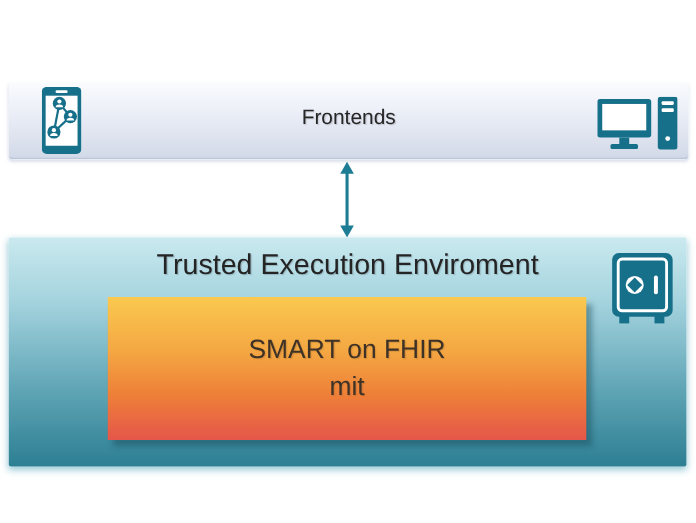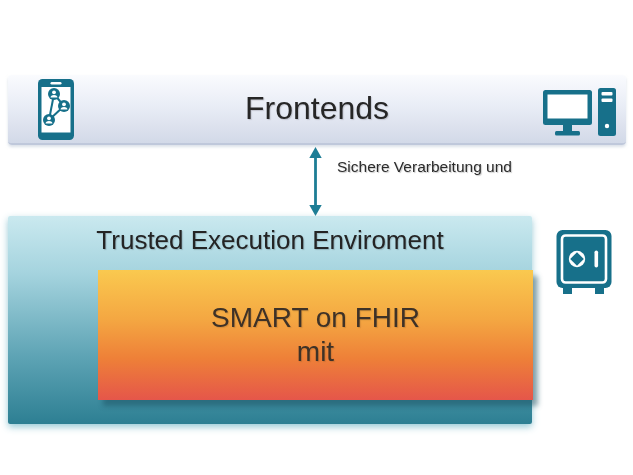--- a/index.html
+++ b/index.html
@@ -5,44 +5,44 @@
   html,body{margin:0;padding:0;background:#fff;}
   #page{position:relative;width:633px;height:475px;background:#ffffff;overflow:hidden;
         font-family:"Liberation Sans", sans-serif;}
 
   
   .band{position:absolute;left:8px;top:75px;width:618px;height:68px;border-radius:4px;
         background:linear-gradient(180deg,#fafbfe 0%,#e9edf6 45%,#dde2ee 75%,#d2d9e8 100%);
         border-bottom:2px solid #bfc8db;
         box-shadow:0 2px 3px rgba(190,200,215,0.55);}
   .band-title{position:absolute;left:0;right:0;top:0;height:66px;display:flex;
-        align-items:center;justify-content:center;font-size:32px;color:#262626;
+        align-items:center;justify-content:center;font-size:19px;color:#262626;
         text-shadow:1px 1px 1px rgba(130,130,140,0.35);}
   .phone-icon{position:absolute;left:30px;top:4px;}
   .desktop-icon{position:absolute;left:535px;top:13px;}
 
   
   .arrow-wrap{position:absolute;left:307px;top:147px;width:17px;height:69px;}
   .connector-label{position:absolute;left:337px;top:156px;font-size:15.5px;line-height:21.5px;
         color:#2b2b2b;text-shadow:1px 1px 1px rgba(120,120,120,0.4);white-space:nowrap;}
 
   
-  .panel{position:absolute;left:8px;top:216px;width:524px;height:208px;border-radius:2px;
+  .panel{position:absolute;left:8px;top:216px;width:616px;height:208px;border-radius:2px;
         background:linear-gradient(180deg,#cae9ef 0%,#a4d3de 28%,#5da3b4 68%,#2d7f93 100%);
         box-shadow:0 3px 7px rgba(141,196,209,0.9);}
   .panel-title{position:absolute;left:0;right:0;top:9px;text-align:center;font-size:26px;
         color:#242424;text-shadow:1px 1px 1px rgba(90,110,120,0.35);}
   .safe-icon{position:absolute;left:548px;top:14px;}
 
   
   .fhir-box{position:absolute;left:90px;top:54px;width:435px;height:130px;
         background:linear-gradient(180deg,#fac94f 0%,#f4a742 38%,#ee8038 68%,#e5564a 100%);
         box-shadow:5px 6px 5px rgba(23,74,88,0.45);
         display:flex;flex-direction:column;align-items:center;justify-content:center;}
-  .fhir-box .line{font-size:28px;line-height:34.5px;color:#3e3227;text-align:center;
+  .fhir-box .line{font-size:24px;line-height:34.5px;color:#3e3227;text-align:center;
         text-shadow:1px 1px 1px rgba(140,90,40,0.3);}
 </style>
 </head>
 <body>
 
 <div id="page">
 
   <div class="band">
 
     <span class="phone-icon">
@@ -89,21 +89,20 @@
 
   <span class="arrow-wrap">
     <svg width="17" height="69" viewBox="0 0 17 69">
       <line x1="8.5" y1="9" x2="8.5" y2="60" stroke="#1d7d95" stroke-width="2.8"></line>
       <polygon points="8.5,0 2.3,11 14.7,11" fill="#1d7d95"></polygon>
       <polygon points="8.5,69 2.3,58 14.7,58" fill="#1d7d95"></polygon>
     </svg>
   </span>
 
   <div class="connector-label">
-    <div>Sichere Verarbeitung und</div>
   </div>
 
   <div class="panel">
 
     <div class="panel-title">Trusted Execution Enviroment</div>
 
     <span class="safe-icon">
       <svg width="56" height="66" viewBox="0 0 56 66">
         <rect x="7" y="57" width="9" height="7" fill="#17708a"></rect>
         <rect x="39" y="57" width="9" height="7" fill="#17708a"></rect>

